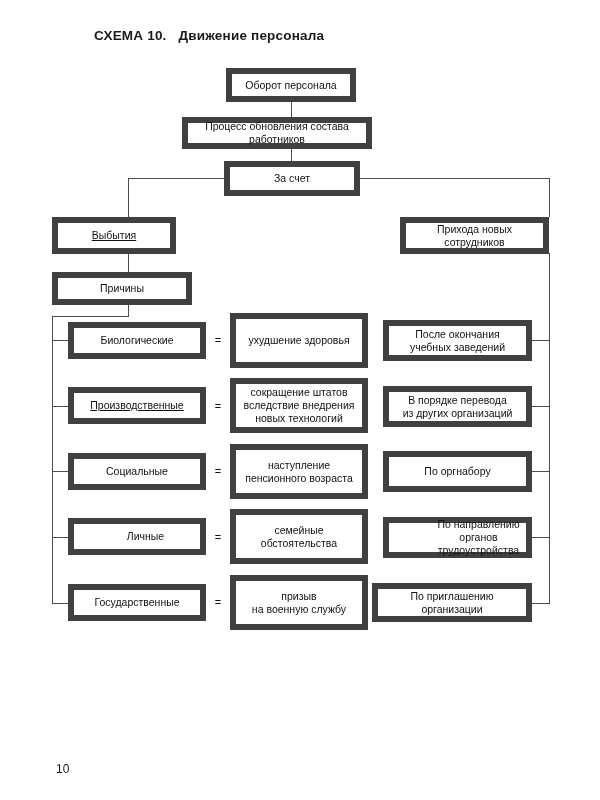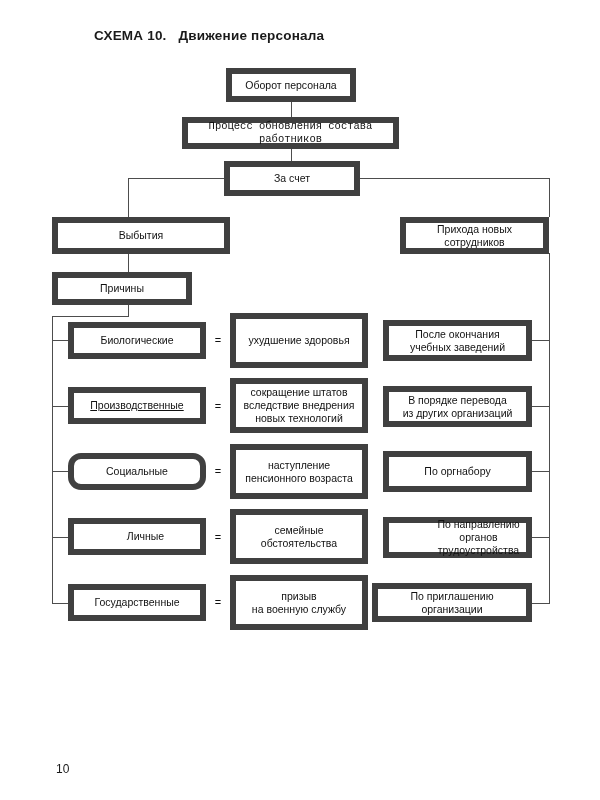--- a/index.html
+++ b/index.html
@@ -104,29 +104,29 @@
   <div class="line h" style="left:532px; top:340px; width:18px;"></div>
   <div class="line h" style="left:532px; top:406px; width:18px;"></div>
   <div class="line h" style="left:532px; top:471px; width:18px;"></div>
   <div class="line h" style="left:532px; top:537px; width:18px;"></div>
   <div class="line h" style="left:532px; top:603px; width:18px;"></div>
 
   <div class="node" style="left:226px; top:68px; width:130px; height:34px;">
     <span>Оборот персонала</span>
   </div>
 
-  <div class="node" style="left:182px; top:117px; width:217px; height:32px;font-family:Liberation Mono, monospace;">
+  <div class="node" style="left:182px; top:117px; width:190px; height:32px;">
     <span>Процесс обновления состава работников</span>
   </div>
 
   <div class="node" style="left:224px; top:161px; width:136px; height:35px;justify-content:center;">
     <span>За счет</span>
   </div>
 
-  <div class="node" style="left:52px; top:217px; width:178px; height:37px;">
+  <div class="node" style="left:52px; top:217px; width:124px; height:37px;text-decoration:underline;">
     <span>Выбытия</span>
   </div>
 
   <div class="node" style="left:52px; top:272px; width:140px; height:33px;">
     <span>Причины</span>
   </div>
 
   <div class="node" style="left:400px; top:217px; width:149px; height:37px;">
     <span>Прихода новых сотрудников</span>
   </div>
@@ -156,21 +156,21 @@
       <span>новых технологий</span>
     </div>
   </div>
   <div class="node" style="left:383px; top:386px; width:149px; height:41px;">
     <div>
       <span>В порядке перевода</span>
       <span>из других организаций</span>
     </div>
   </div>
 
-  <div class="node" style="left:68px; top:453px; width:138px; height:37px;border-radius:13px;">
+  <div class="node" style="left:68px; top:453px; width:138px; height:37px;">
     <span>Социальные</span>
   </div>
   <div class="eq" style="left:212px; top:466px; width:12px;">=</div>
   <div class="node" style="left:230px; top:444px; width:138px; height:55px;">
     <div>
       <span>наступление</span>
       <span>пенсионного возраста</span>
     </div>
   </div>
   <div class="node" style="left:383px; top:451px; width:149px; height:41px;">

